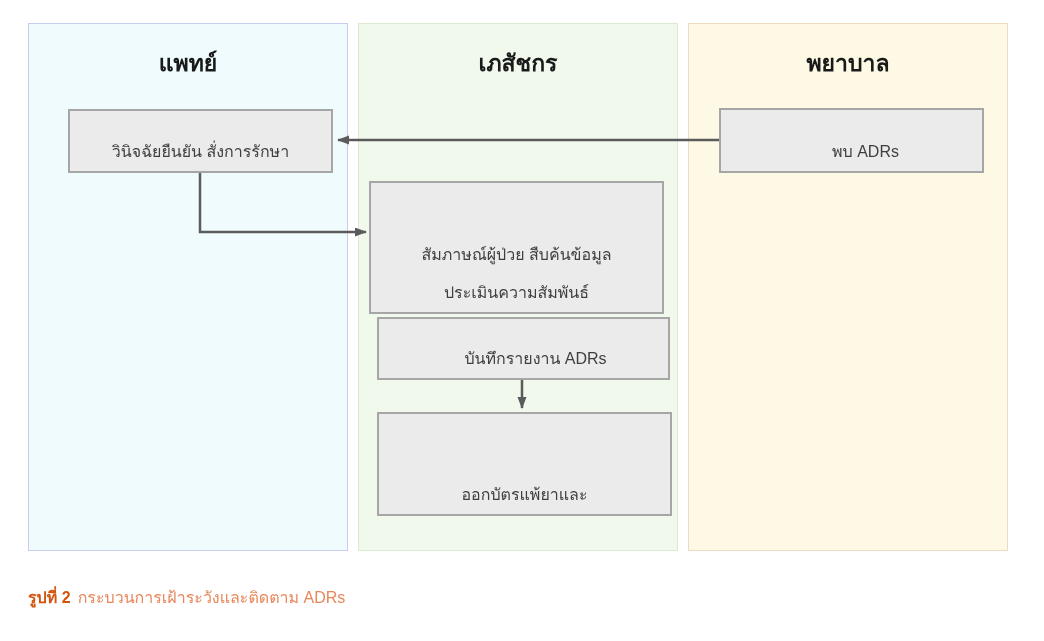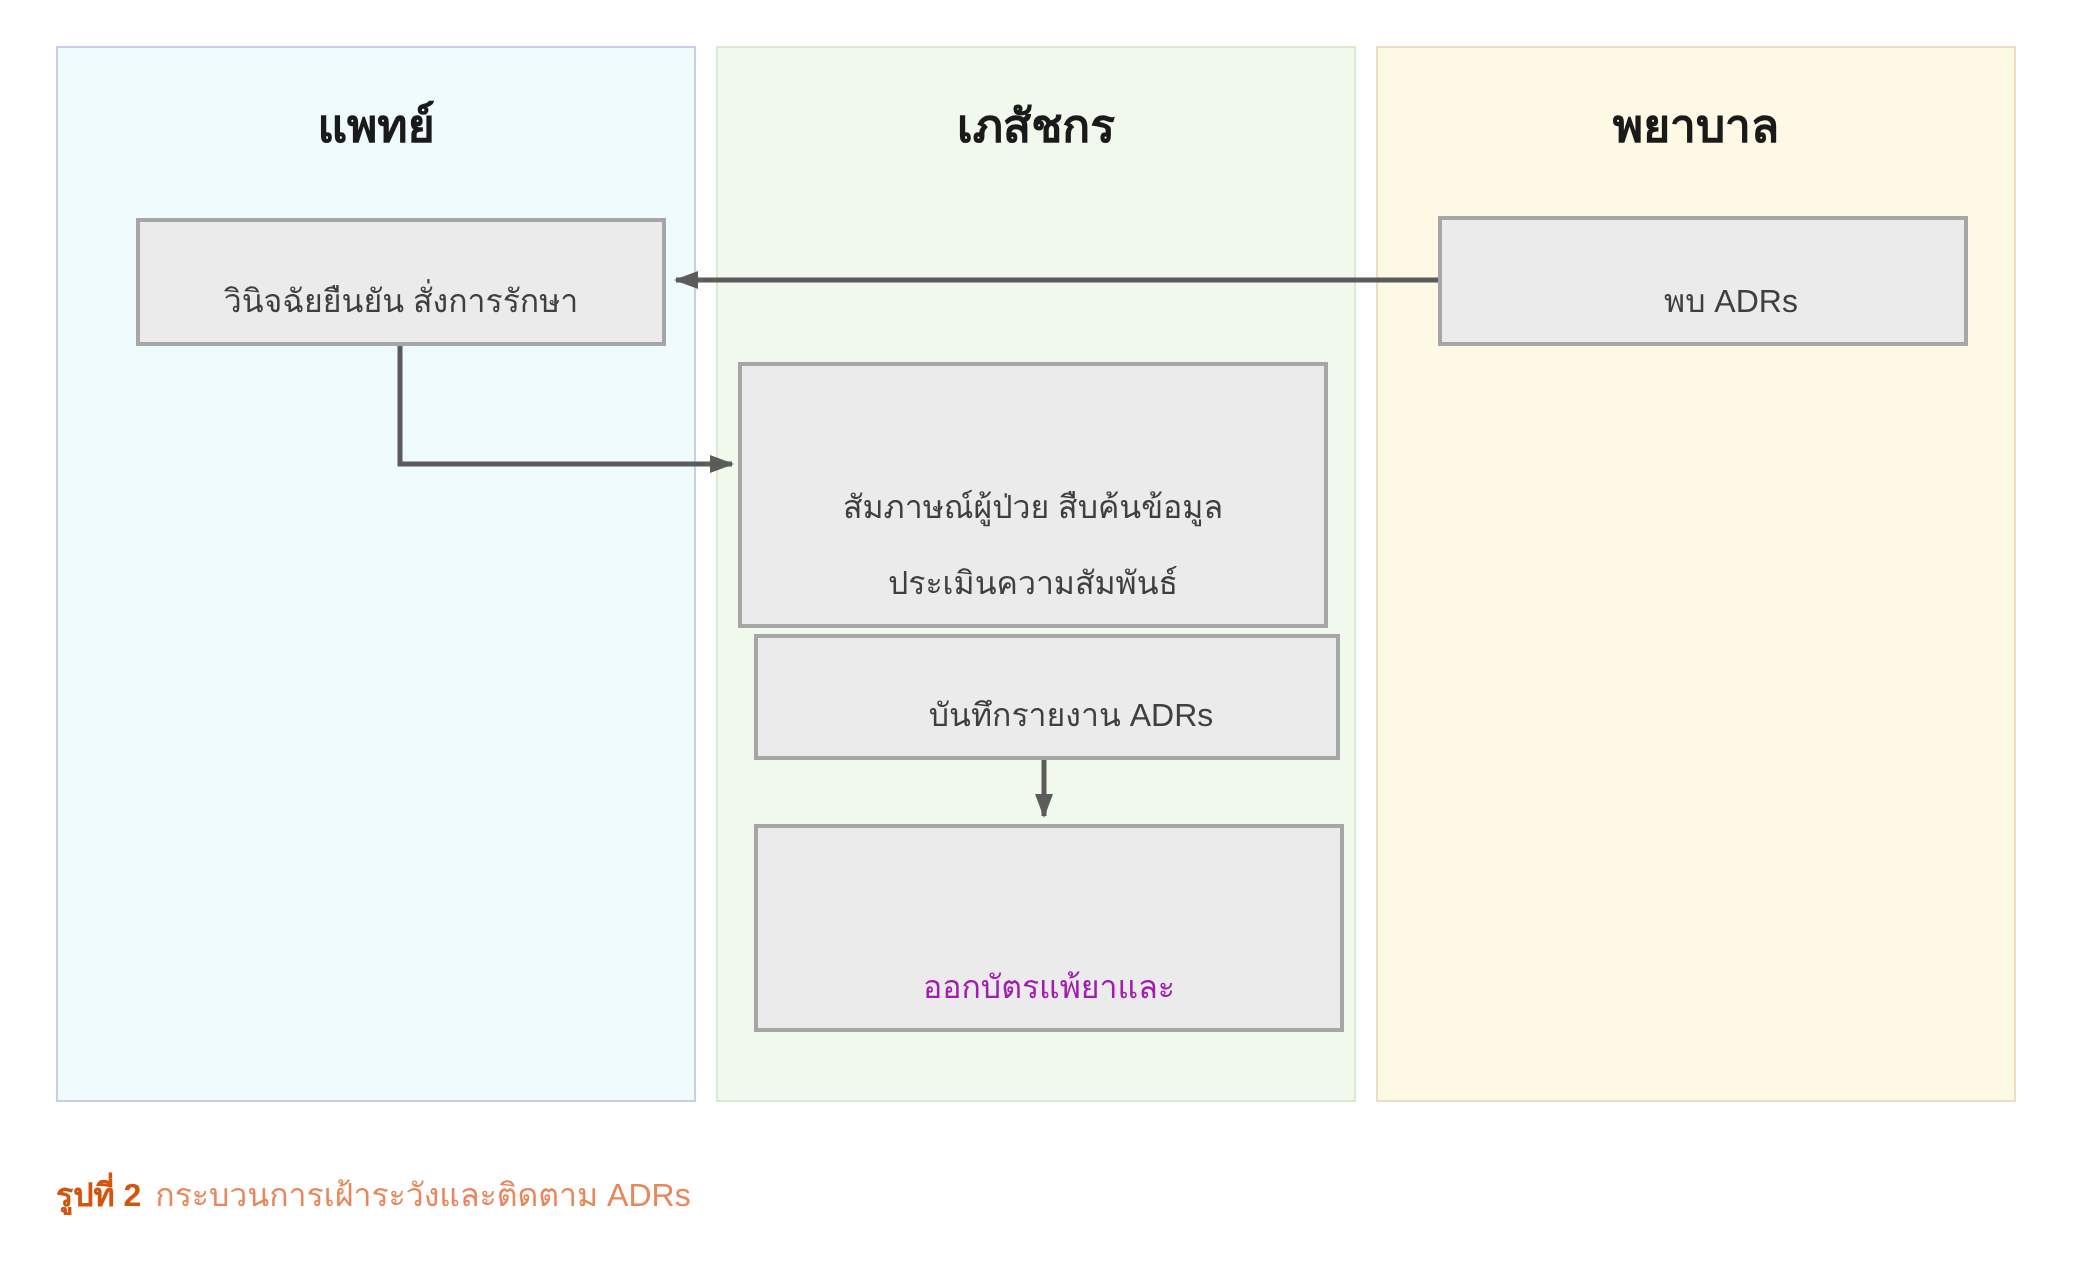--- a/index.html
+++ b/index.html
@@ -109,21 +109,21 @@
 
   <div class="node node-interview" style="background: rgb(235, 235, 235); border-color: rgb(166, 166, 166); color: rgb(63, 63, 63);">
     <div>สัมภาษณ์ผู้ป่วย สืบค้นข้อมูล</div>
     <div>ประเมินความสัมพันธ์</div>
   </div>
 
   <div class="node node-record" style="background: rgb(235, 235, 235); border-color: rgb(166, 166, 166); color: rgb(63, 63, 63);">
     <div>บันทึกรายงาน ADRs</div>
   </div>
 
-  <div class="node node-card" style="background: rgb(235, 235, 235); border-color: rgb(166, 166, 166); color: #a21caf;">
+  <div class="node node-card" style="background: rgb(235, 235, 235); border-color: rgb(166, 166, 166); color: #404040;">
     <div>ออกบัตรแพ้ยาและ</div>
   </div>
 
   <div class="caption">
     <span class="caption-prefix" style="color: rgb(210, 84, 15);">รูปที่ 2</span><span class="caption-text" style="color: rgb(232, 135, 91);">กระบวนการเฝ้าระวังและติดตาม ADRs</span>
   </div>
 
 </div>
 
 </body></html>

